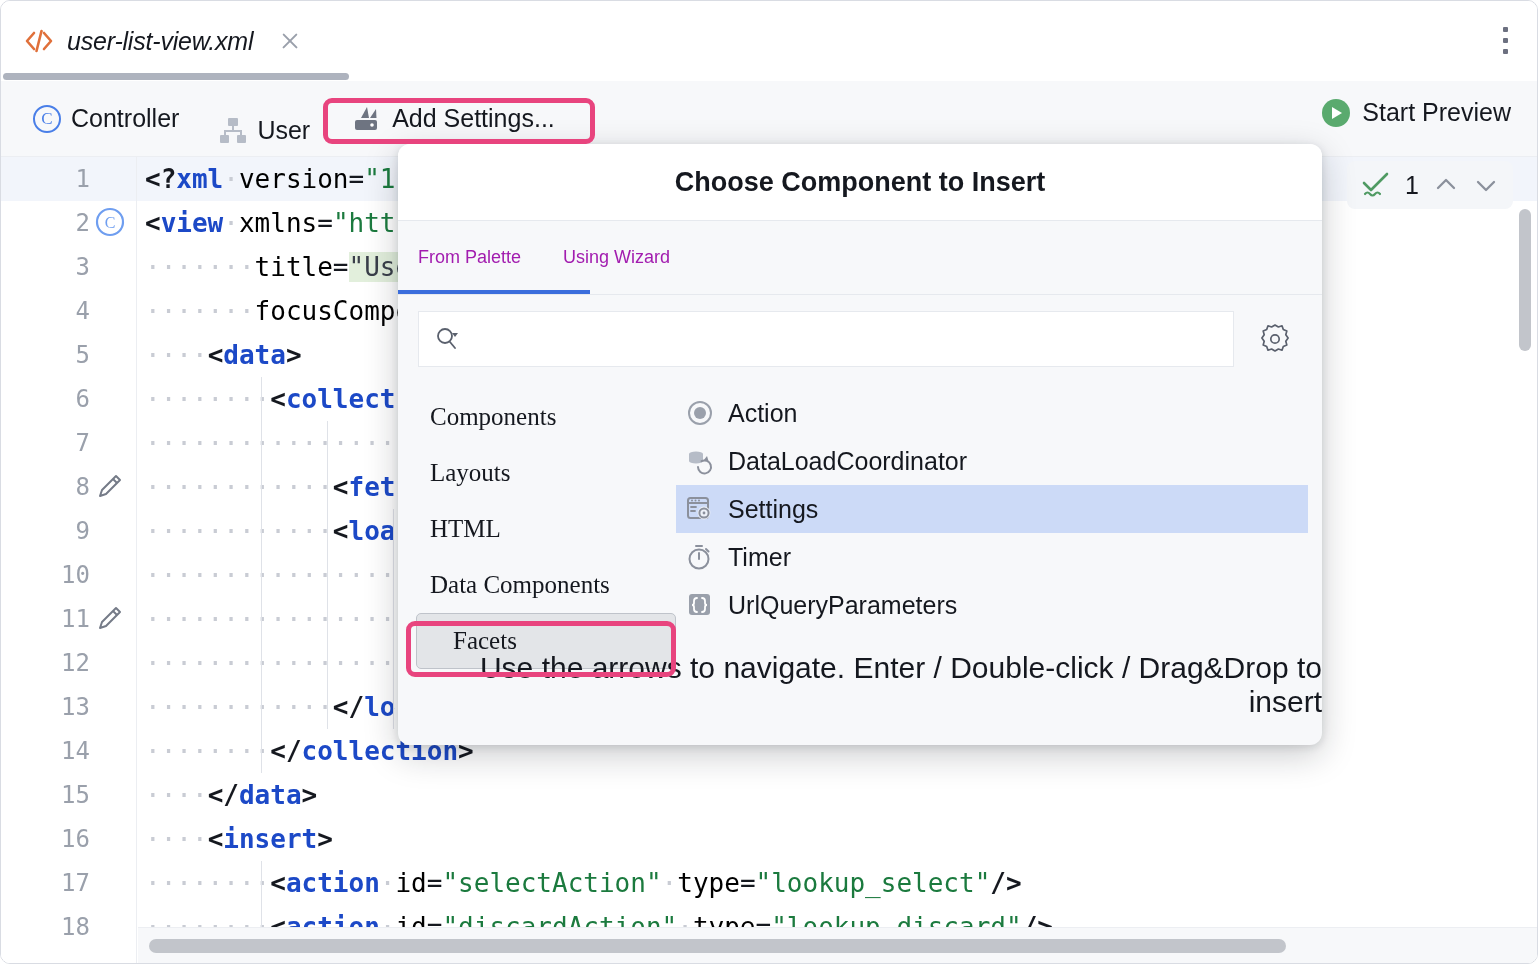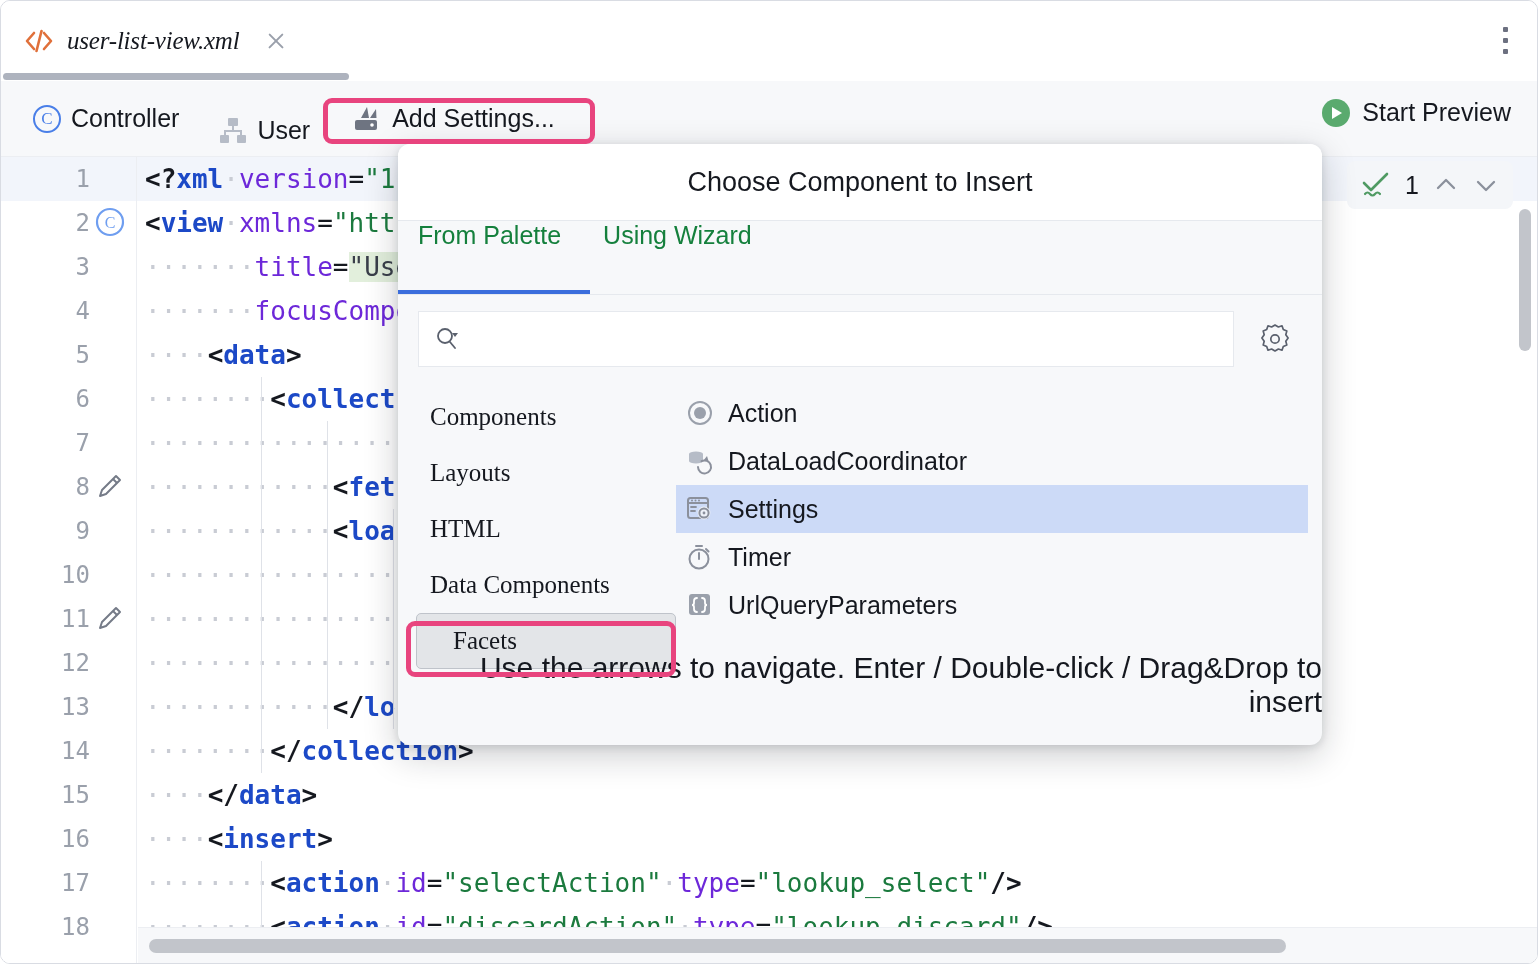--- a/index.html
+++ b/index.html
@@ -26,21 +26,21 @@
     background: #ffffff;
     display: flex; align-items: center;
   }
   .tab {
     display: flex; align-items: center; gap: 12px;
     margin-left: 22px; height: 56px;
   }
   .xml-icon { width: 32px; height: 32px; position: relative; flex: 0 0 auto; }
   .tab-title {
     font-size: 25px; font-style: italic; color: #15181f;
-    font-family: Liberation Serif, serif;
+    font-family: Liberation Sans, sans-serif;
     letter-spacing: -0.2px;
   }
   .tab-close {
     margin-left: 14px; width: 22px; height: 22px; position: relative;
     cursor: pointer;
   }
   .tab-close::before, .tab-close::after {
     content: ""; position: absolute; left: 1px; top: 10px;
     width: 20px; height: 2.2px; background: #9aa0ab; border-radius: 2px;
   }
@@ -133,21 +133,21 @@
   }
   .code-line {
     height: 44px; display: flex; align-items: center;
     font-family: "DejaVu Sans Mono", monospace;
     font-size: 26px; white-space: pre;
     padding-left: 8px;
   }
   .code-line.first { background: #f2f5fb; }
   .tagbr  { color: #15181f; font-weight: 700; }
   .tagnm  { color: #1c49c7; font-weight: 700; }
-  .attr   { color: #6d28d9; }
+  .attr   { color: #000000; }
   .eq     { color: #15181f; }
   .str    { color: #1b7a3e; }
   .dot    { color: #c9ccd4; }
   .hl     { background: #e2efdc; }
 
   .indent-guide {
     position: absolute; width: 1px; background: #dfe2e8;
   }
 
   
@@ -181,31 +181,31 @@
     position: absolute; left: 397px; top: 143px;
     width: 924px; height: 601px;
     background: #f7f8fa;
     border-radius: 12px;
     box-shadow: 0 10px 34px rgba(20,24,34,.22), 0 2px 8px rgba(20,24,34,.12);
     overflow: hidden;
   }
   .dlg-title {
     height: 77px; background: #ffffff;
     display: flex; align-items: center; justify-content: center;
-    font-size: 27px; font-weight: 400; color: #15181f;
+    font-size: 27px; font-weight: 700; color: #15181f;
     border-bottom: 1px solid #e6e9ee;
   }
   .dlg-tabs {
     height: 74px; position: relative; background: #f7f8fa;
     display: flex; align-items: center;
     border-bottom: 1px solid #e6e9ee;
   }
   .dlg-tab {
-    font-size: 25px; color: #15803d; cursor: pointer;
-    height: 100%; display: flex; 
+    font-size: 18px; color: #a21caf; cursor: pointer;
+    height: 100%; display: flex; align-items: center;
   }
   #dlg-tab-0 { margin-left: 20px; }
   #dlg-tab-1 { margin-left: 42px; }
   .dlg-tab-underline {
     position: absolute; left: 0; bottom: 0;
     width: 192px; height: 4px; background: #3b6ddc;
   }
 
   .dlg-search-row {
     display: flex; align-items: center;

